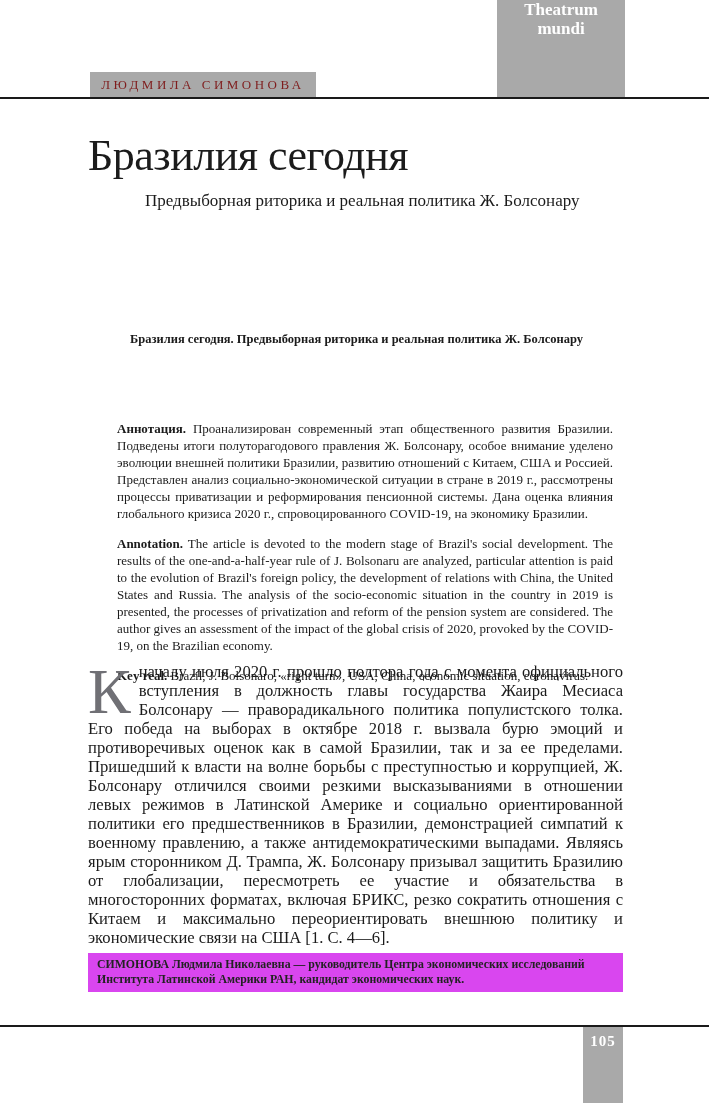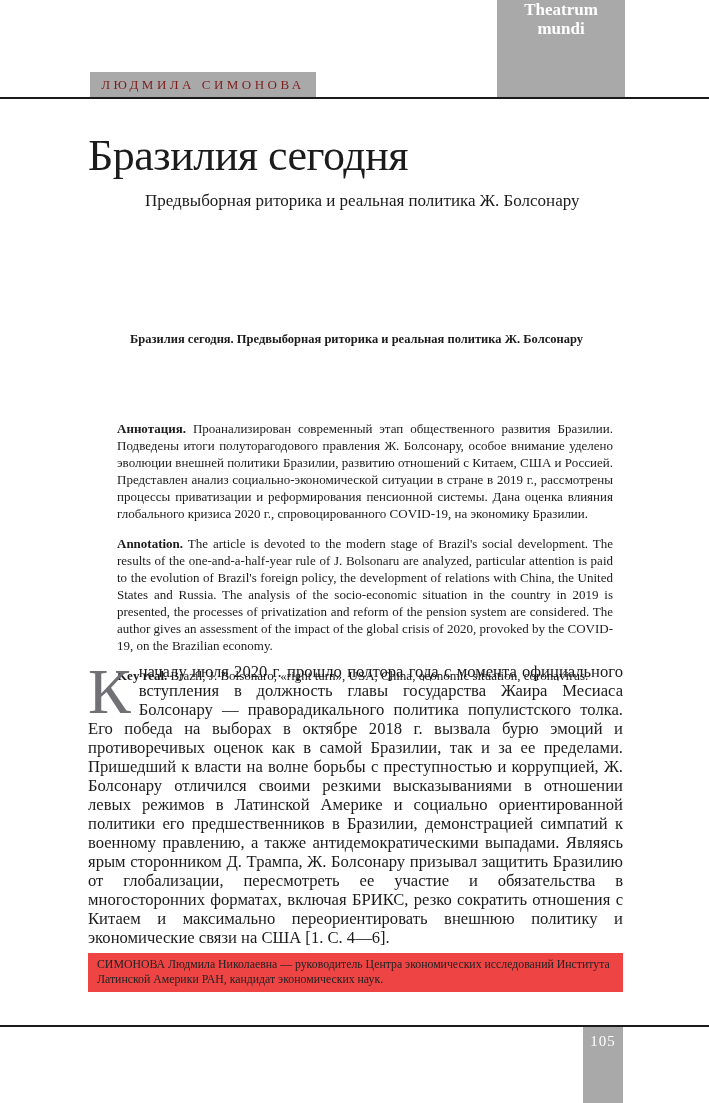--- a/index.html
+++ b/index.html
@@ -102,44 +102,45 @@
     font-size: 64px;
     line-height: 50px;
     padding: 5px 8px 0 0;
     color: #707075;
     font-weight: normal;
   }
   .author-note {
     position: absolute;
     left: 88px; top: 953px;
     width: 517px;
-    background: #ef4444;
+    background: #d946ef;
     padding: 4px 9px 5px 9px;
     font-size: 11.8px;
     line-height: 15px;
     color: #222222;
+    font-weight: bold;
   }
   .bottom-rule {
     position: absolute;
     left: 0; top: 1025px;
     width: 709px; height: 2px;
     background: #1a1a1a;
   }
   .page-num-box {
     position: absolute;
     left: 583px; top: 1027px;
     width: 40px; height: 76px;
     background: #a9a9a9;
     text-align: center;
   }
   .page-num-box .page-num {
     display: block;
     margin-top: 6px;
     color: #ffffff;
-    font-weight: normal;
+    font-weight: bold;
     font-size: 15px;
     letter-spacing: 1px;
   }
 </style>
 </head>
 <body>
 
 <div class="page">
 
   <div class="section-banner">

